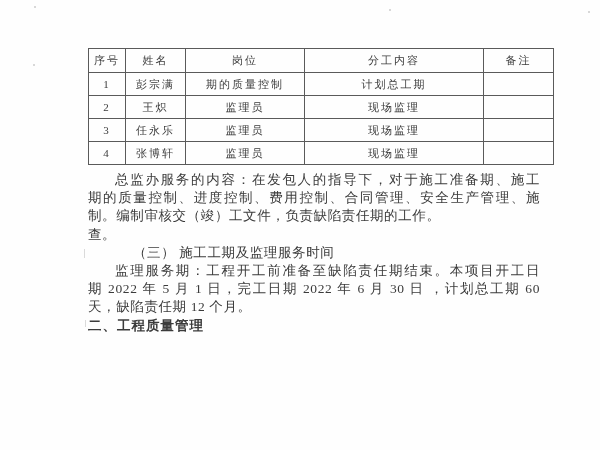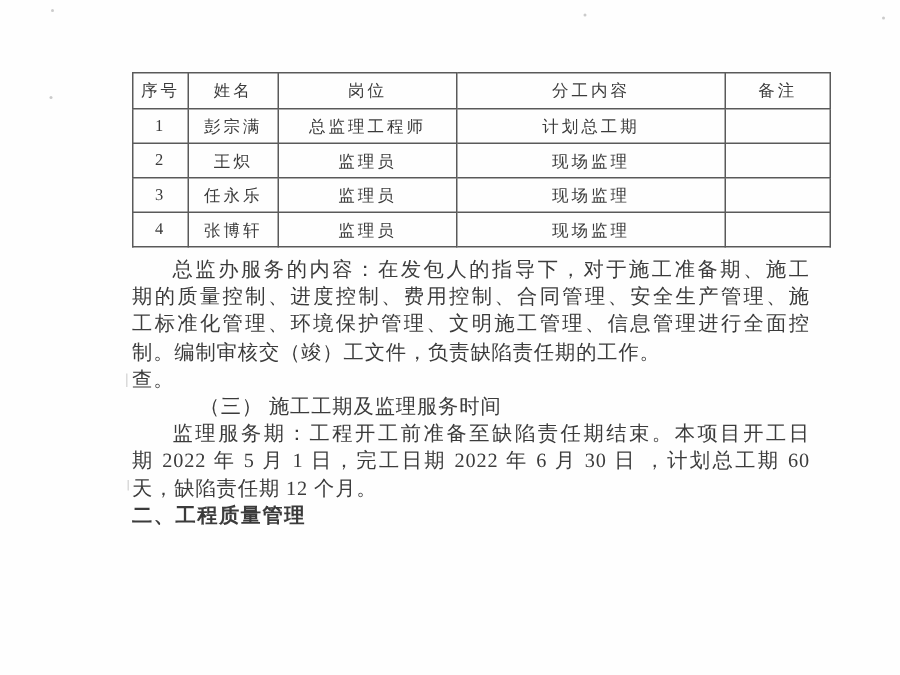--- a/index.html
+++ b/index.html
@@ -75,21 +75,21 @@
           <th>姓名</th>
           <th>岗位</th>
           <th>分工内容</th>
           <th>备注</th>
         </tr>
       </thead>
     <tbody>
         <tr>
           <td>1</td>
           <td>彭宗满</td>
-          <td>总监理工程师</td>
+          <td>期的质量控制</td>
           <td>计划总工期</td>
           <td></td>
         </tr>
         <tr>
           <td>2</td>
           <td>王炽</td>
           <td>监理员</td>
           <td>现场监理</td>
           <td></td>
         </tr>
@@ -106,21 +106,20 @@
           <td>监理员</td>
           <td>现场监理</td>
           <td></td>
         </tr>
       </tbody>
   </table>
 
   <div class="textblock">
       <div class="line fill ip">总监办服务的内容：在发包人的指导下，对于施工准备期、施工</div>
       <div class="line fill">期的质量控制、进度控制、费用控制、合同管理、安全生产管理、施</div>
-      <div class="line fill">工标准化管理、环境保护管理、文明施工管理、信息管理进行全面控</div>
       <div class="line">制。编制审核交（竣）工文件，负责缺陷责任期的工作。</div>
       <div class="line">查。</div>
       <div class="line ih">（三） 施工工期及监理服务时间</div>
       <div class="line fill ip">监理服务期：工程开工前准备至缺陷责任期结束。本项目开工日</div>
       <div class="line fill">期 2022 年 5 月 1 日，完工日期 2022 年 6 月 30 日 ，计划总工期 60</div>
       <div class="line">天，缺陷责任期 12 个月。</div>
       <div class="line b">二、工程质量管理</div>
     </div>
 
   <div class="speck" style="left:34px; top:6px; width:2px; height:2px;"></div>

